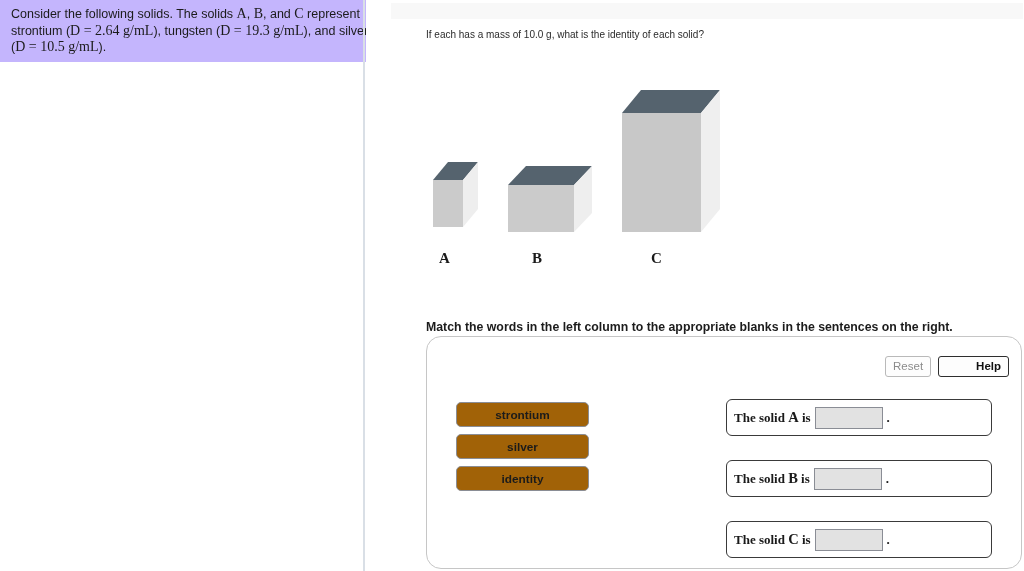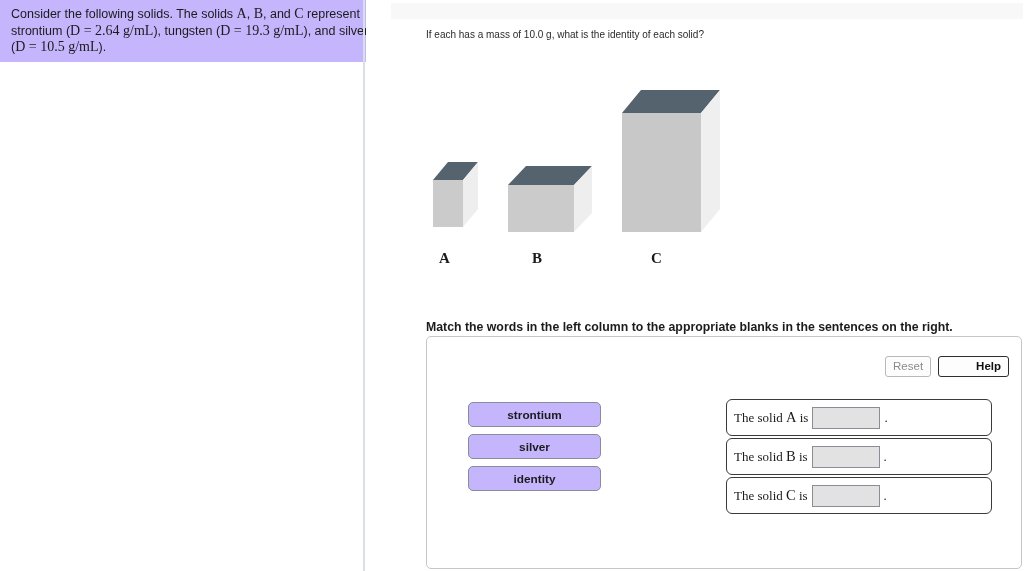--- a/index.html
+++ b/index.html
@@ -103,21 +103,21 @@
     margin-top: 8px;
   }
 
   
   #match-box {
     position: absolute;
     left: 60px; top: 336px;
     width: 596px;
     height: 233px;
     border: 1px solid #c6c6c6;
-    border-radius: 5px;
+    border-radius: 15px;
     box-sizing: border-box;
     background: #ffffff;
   }
 
   
   #tool-row {
     position: absolute;
     right: 12px; top: 19px;
     display: flex;
     gap: 7px;
@@ -149,49 +149,49 @@
     position: absolute;
     left: 29px; top: 65px;
     width: 133px;
   }
   .word-chip {
     width: 133px;
     height: 25px;
     margin-bottom: 7px;
     border: 1.6px solid #8a8d95;
     border-radius: 5px;
-    background: #c4b5fd;
+    background: #a16207;
     color: #1b1b1b;
     font-size: 11.8px;
     font-weight: bold;
     display: flex;
     align-items: center;
     justify-content: center;
     box-sizing: border-box;
     cursor: move;
-    margin-left: 12px;
   }
 
   
   #sentence-list {
     position: absolute;
     left: 299px; top: 62px;
     width: 266px;
   }
   .sentence-row {
     width: 266px;
     height: 37px;
-    margin-bottom: 2px;
+    margin-bottom: 24px;
     border: 1.6px solid #3a3a3a;
     border-radius: 6px;
     background: #ffffff;
     box-sizing: border-box;
     display: flex;
     align-items: center;
     padding-left: 7px;
+    font-weight: bold;
   }
   .sentence-text {
     font-family: "Liberation Serif", serif;
     font-size: 13px;
     color: #1a1a1a;
     white-space: nowrap;
   }
   .sentence-text .slabel {
     font-family: "Liberation Serif", serif;
     font-size: 14.5px;

